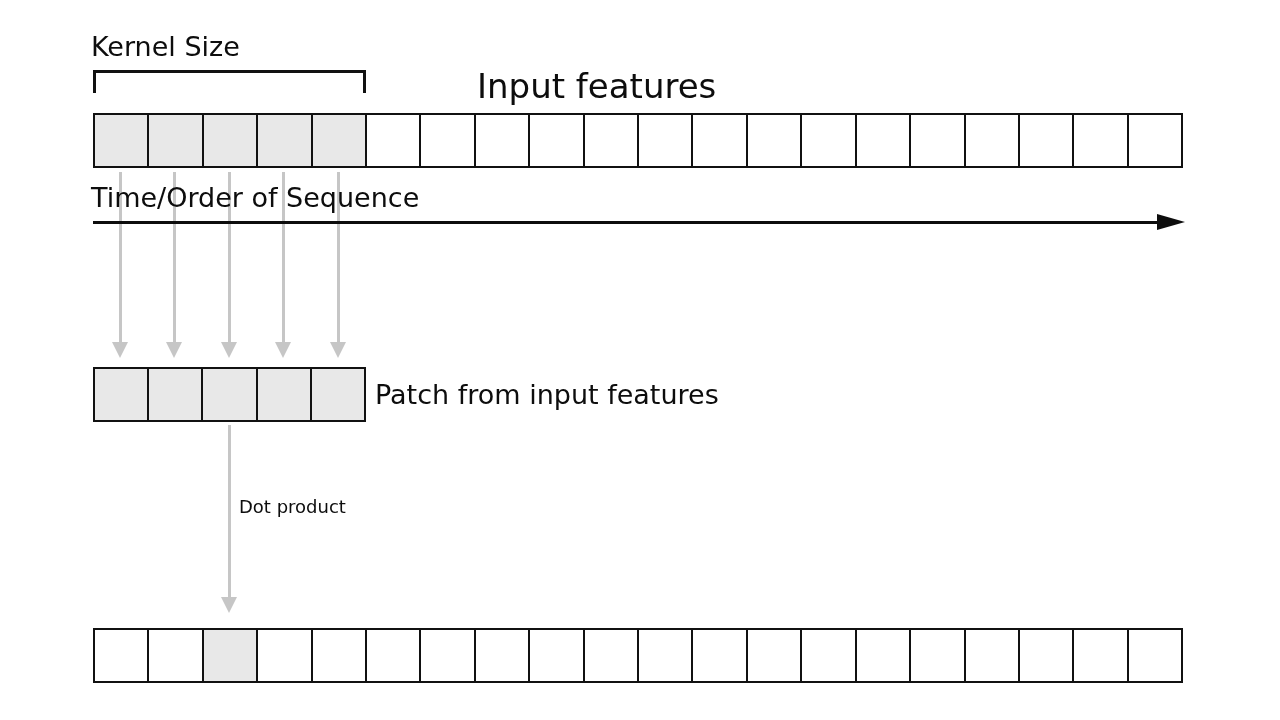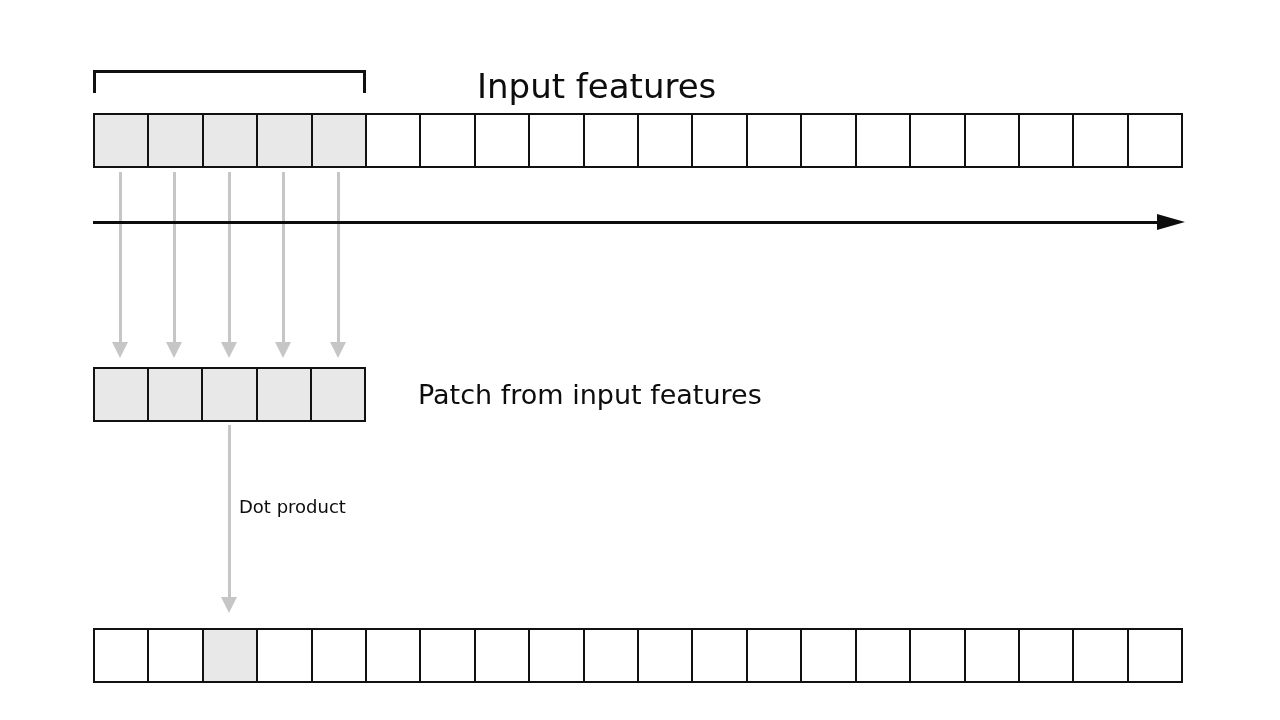--- a/index.html
+++ b/index.html
@@ -6,21 +6,21 @@
   html, body { width: 1280px; height: 720px; background: #ffffff; overflow: hidden;
     font-family: "DejaVu Sans", sans-serif; color: #0d0d0d; }
   #canvas { position: relative; width: 1280px; height: 720px; background: #ffffff; }
 
   .label   { position: absolute; font-size: 27px; line-height: 1.2; white-space: nowrap; }
   .title   { position: absolute; font-size: 34px; line-height: 1.2; white-space: nowrap; }
   .small-label { position: absolute; font-size: 18px; line-height: 25px; white-space: normal; }
 
   .kernel-label { left: 91px;  top: 31px; }
   .time-label   { left: 91px;  top: 182px; z-index: 3; }
-  .patch-label  { left: 375px; top: 379px; margin-left: 43px; }
+  .patch-label  { left: 375px; top: 379px; }
   .dot-label    { left: 239px; top: 494px; }
   .input-title  { left: 477px; top: 66px; }
   .output-title { left: 475px; top: 582px; }
 
   .bracket { position: absolute; left: 93px; top: 70px; width: 273px; height: 23px;
     border-top: 3px solid #111; border-left: 3px solid #111; border-right: 3px solid #111; }
 
   .row { position: absolute; display: flex; border: 2.5px solid #111; background: #ffffff; }
   .input-row  { left: 93px; top: 113px; width: 1090px; height: 55px; }
   .patch-row  { left: 93px; top: 367px; width: 273px;  height: 55px; }
@@ -46,20 +46,21 @@
   .a1 { left: 120px; } .a2 { left: 174px; } .a3 { left: 229px; } .a4 { left: 283px; } .a5 { left: 338px; }
   .dot-arrow { left: 229px; top: 425px; }
   .dot-arrow .shaft { height: 172px; }
   .dot-arrow .head  { top: 172px; }
 </style>
 </head>
 <body>
 
 <div id="canvas">
 
+  <div class="label kernel-label">Kernel Size</div>
   <div class="bracket"></div>
 
   <div class="title input-title">Input features</div>
   <div class="row input-row">
       <div class="cell hl"></div>
       <div class="cell hl"></div>
       <div class="cell hl"></div>
       <div class="cell hl"></div>
       <div class="cell hl"></div>
       <div class="cell"></div>
@@ -72,20 +73,21 @@
       <div class="cell"></div>
       <div class="cell"></div>
       <div class="cell"></div>
       <div class="cell"></div>
       <div class="cell"></div>
       <div class="cell"></div>
       <div class="cell"></div>
       <div class="cell"></div>
     </div>
 
+  <div class="label time-label">Time/Order of Sequence</div>
   <div class="harrow">
     <div class="shaft"></div>
     <div class="head"></div>
   </div>
 
   <div class="varrow map-arrow a1">
     <div class="shaft"></div>
       <div class="head"></div>
   </div>
   <div class="varrow map-arrow a2">

